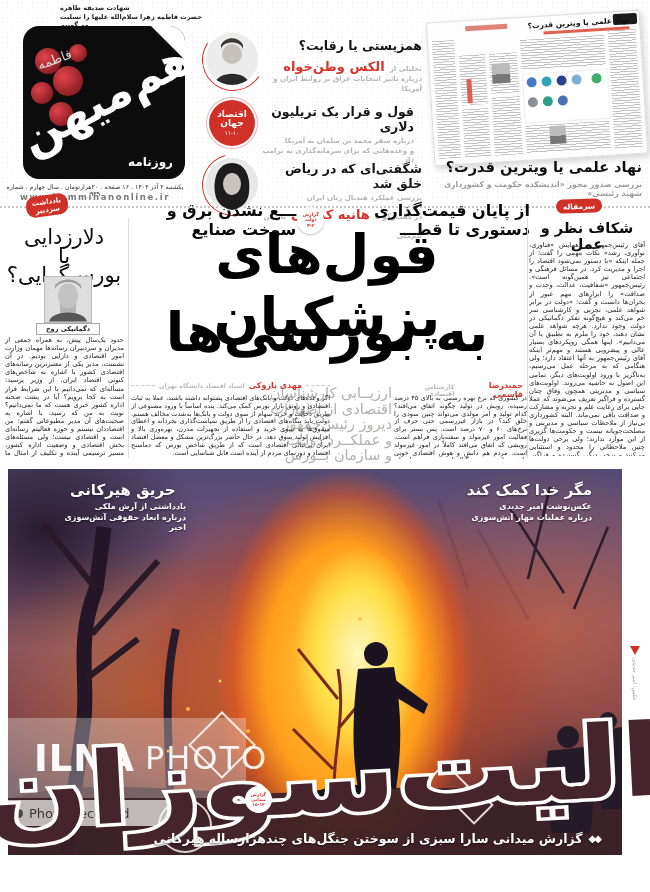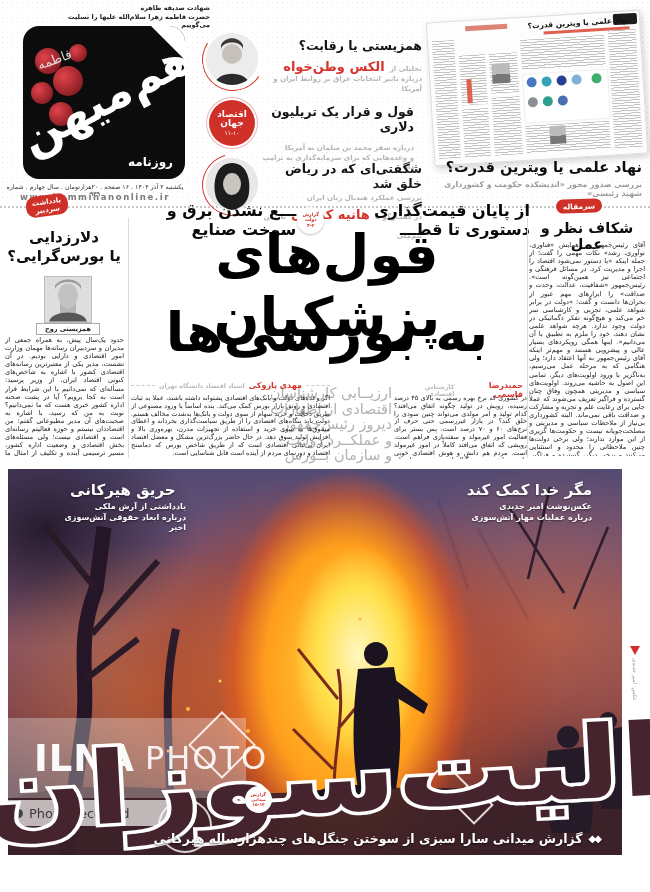--- a/index.html
+++ b/index.html
@@ -5,21 +5,21 @@
   html,body{margin:0;padding:0;background:#fff;}
   .page{position:relative;width:650px;height:892px;background:#fff;overflow:hidden;
         font-family:"DejaVu Sans",sans-serif;color:#111;}
   .abs{position:absolute;}
   .rtl{direction:rtl;}
   
   .header-dots{left:0;top:0;width:650px;height:205px;
     background-image:radial-gradient(circle,rgba(205,160,160,.22) .6px,transparent .8px);
     background-size:5px 5px;}
   .condolence{left:60px;top:4px;width:150px;font-size:6.5px;line-height:8.5px;
-    text-align:right;color:#222;font-weight:bold;}
+    text-align:left;color:#222;font-weight:bold;}
   .logo-box{left:23px;top:26px;width:162px;height:153px;background:#0c0c0c;border-radius:16px;overflow:hidden;}
   .logo-corner{position:absolute;top:0;right:0;width:0;height:0;
     border-top:34px solid #fff;border-left:34px solid transparent;}
   .logo-cal{position:absolute;inset:0;display:flex;align-items:center;justify-content:center;
     transform:rotate(-28deg) translate(4px,-4px);color:#fff;font-size:46px;font-weight:bold;letter-spacing:-3px;}
   .flower{position:absolute;border-radius:50%;background:radial-gradient(circle at 35% 35%,#e0434b,#6d1016);}
   .logo-script{position:absolute;left:14px;top:26px;color:#eee;font-size:13px;transform:rotate(-20deg);opacity:.9;}
   .rozname{position:absolute;right:12px;bottom:10px;color:#fff;font-size:12px;font-weight:bold;}
   .dateline{left:3px;top:183px;width:184px;font-size:6.3px;color:#333;text-align:center;}
   .site-url{left:3px;top:192px;width:184px;font-size:8.5px;color:#7a7a7a;letter-spacing:1.6px;
@@ -60,21 +60,21 @@
     gap:1px;font-size:16px;font-weight:bold;color:#0a0a0a;}
   .kicker-badge{width:27px;height:27px;border-radius:50%;background:#fff;box-shadow:0 1px 2px rgba(0,0,0,.25);
     display:flex;flex-direction:column;align-items:center;justify-content:center;color:#cf3129;
     font-size:4.6px;line-height:5.2px;font-weight:bold;flex:0 0 auto;}
   .headline-l1{left:122px;top:223px;width:410px;text-align:center;font-size:54px;font-weight:900;
     color:#000;direction:rtl;letter-spacing:-1px;}
   .headline-l2{left:122px;top:301px;width:410px;text-align:center;font-size:54px;font-weight:900;
     color:#000;direction:rtl;letter-spacing:-1px;}
   .vr{position:absolute;width:1px;background:#dcdcdc;}
   
-  .ed-title{left:2px;top:228px;width:124px;font-size:15px;font-weight:bold;text-align:center;
+  .ed-title{left:2px;top:228px;width:124px;font-size:21px;font-weight:normal;text-align:center;
     direction:rtl;line-height:19px;color:#0d0d0d;}
   .ed-photo{left:44px;top:276px;width:46px;height:45px;border:1px solid #bbb;overflow:hidden;background:#e0e0e0;}
   .ed-caption{left:36px;top:323px;width:62px;font-size:6.5px;font-weight:bold;text-align:center;
     border:0.5px solid #aaa;color:#222;padding:1px 0;}
   .smallbody{font-size:6.7px;line-height:8.1px;text-align:justify;direction:rtl;color:#1c1c1c;overflow:hidden;}
   .ed-body{left:5px;top:336px;width:119px;height:122px;}
   .sm-title{left:527px;top:220px;width:120px;font-size:14.5px;font-weight:bold;text-align:center;direction:rtl;color:#0d0d0d;}
   .sm-body{left:529px;top:241px;width:116px;height:215px;}
   
   .standfirst{left:248px;top:386px;width:144px;text-align:right;direction:rtl;font-size:14.5px;
@@ -163,21 +163,21 @@
     <div class="t-sub">درباره تاثیر انتخابات عراق بر روابط ایران و آمریکا</div>
   </div>
 
   <div class="abs t-badge" style="left:209px;top:100px;">
     <span>اقتصاد</span>
     <span>جهان</span>
     <span class="nums">۱۱-۱۰</span>
   </div>
   <div class="abs t-text" style="left:254px;top:104px;">
     <div class="t-head">قول و قرار یک تریلیون دلاری</div>
-    <div class="t-sub" style="margin-top:10px;">درباره سفر محمد بن سلمان به آمریکا</div>
+    <div class="t-sub" style="margin-top:3px;">درباره سفر محمد بن سلمان به آمریکا</div>
     <div class="t-sub">و وعده‌هایی که برای سرمایه‌گذاری به ترامپ داد</div>
   </div>
 
   <div class="abs arc" style="left:202px;top:154px;transform:rotate(30deg);"></div>
   <div class="abs t-photo" style="left:206px;top:158px;">
     <svg width="52" height="52" viewBox="0 0 52 52">
       <circle cx="26" cy="26" r="26" fill="#e8e8e8"></circle>
       <path d="M26,5 C12,5 7,20 9,35 C10,45 18,51 26,52 C34,51 42,45 43,35 C45,20 40,5 26,5 Z" fill="#1d1d1d"></path>
       <ellipse cx="26" cy="26" rx="9" ry="11" fill="#c9c4be"></ellipse>
     </svg>
@@ -245,21 +245,21 @@
   </div>
   <div class="abs ed-photo">
     <svg width="46" height="45" viewBox="0 0 46 44">
       <rect width="46" height="44" fill="#dedede"></rect>
       <ellipse cx="23" cy="18" rx="10" ry="12" fill="#c2c2c2"></ellipse>
       <path d="M10,12 C12,2 34,2 36,12 L36,8 C30,0 16,0 10,8 Z" fill="#9a9a9a"></path>
       <path d="M15,25 C19,32 27,32 31,25 L31,36 H15 Z" fill="#b5b5b5"></path>
       <path d="M4,44 C7,32 39,32 42,44 Z" fill="#565656"></path>
     </svg>
   </div>
-  <div class="abs ed-caption">همزیستی روح</div>
+  <div class="abs ed-caption">دگماتیکی روح</div>
   <div class="abs smallbody ed-body">حدود یک‌سال پیش، به همراه جمعی از مدیران و سردبیران رسانه‌ها مهمان وزارت امور اقتصادی و دارایی بودیم. در آن نشست، مدیر یکی از معتبرترین رسانه‌های اقتصادی کشور با اشاره به شاخص‌های کنونی اقتصاد ایران، از وزیر پرسید: مسأله‌ای که نمی‌دانیم با این شرایط قرار است به کجا برویم؟ آیا در پشت صحنه اداره کشور خبری هست که ما نمی‌دانیم؟ نوبت به من که رسید، با اشاره به صحبت‌های آن مدیر مطبوعاتی گفتم: من اقتصاددان نیستم و حوزه فعالیتم رسانه‌ای است و اقتصادی نیست؛ ولی مسئله‌های بخش اقتصادی و وضعیت اداره کشور، مسیر ترسیمی آینده و تکلیف از امثال ما ساقط است. با این وجود، در این حد می‌دانم که مسئله اصلی اقتصاد ایران، سیاست است. ■</div>
 
   <div class="abs sm-title">شکاف نظر و عمل</div>
   <div class="abs smallbody sm-body">آقای رئیس‌جمهور در همایش «فناوری، نوآوری، رشد» نکات مهمی را گفت؛ از جمله اینکه «با دستور نمی‌شود اقتصاد را اجرا و مدیریت کرد. در مسائل فرهنگی و اجتماعی نیز همین‌گونه است». رئیس‌جمهور «شفافیت، عدالت، وحدت و صداقت» را ابزارهای مهم عبور از بحران‌ها دانست و گفت: «دولت در برابر شواهد علمی، تجربی و کارشناسی سر خم می‌کند و هیچ‌گونه تفکر دگماتیکی در دولت وجود ندارد. هرچه شواهد علمی نشان دهند، خود را ملزم به تطبیق با آن می‌دانیم». اینها همگی رویکردهای بسیار عالی و پیشرویی هستند و مهم‌تر اینکه آقای رئیس‌جمهور به آنها اعتقاد دارد؛ ولی هنگامی که به مرحله عمل می‌رسیم، به‌ناگزیر با ورود اولویت‌های دیگر، تمامی این اصول به حاشیه می‌روند. اولویت‌های سیاسی و مدیریتی همچون وفاق چنان گسترده و فراگیر تعریف می‌شوند که عملاً جایی برای رعایت علم و تجربه و مشارکت و صداقت باقی نمی‌ماند. البته کشورداری بی‌نیاز از ملاحظات سیاسی و مدیریتی و مصلحت‌جویانه نیست و حکومت‌ها گزیری از این موارد ندارند؛ ولی برخی دولت‌ها چنین ملاحظاتی را محدود و استثنایی می‌کنند و برخی دیگر، گسترده و فراگیر. به نظر می‌رسد که آقای پزشکیان بیش از اندازه، ملاحظات حاشیه‌ای را بر سیاست و اجرا و اصول علمی مقدم قرار داده است. ■</div>
 
   <div class="abs standfirst">
     <div>ارزیــابی کارشناسان</div>
     <div>اقتصادی از اظهارات</div>
     <div>دیروز رئیس‌جمهور</div>
     <div>و عملکــرد دولـت</div>

